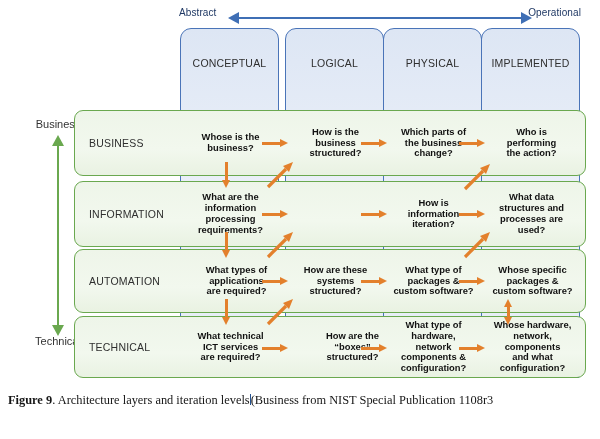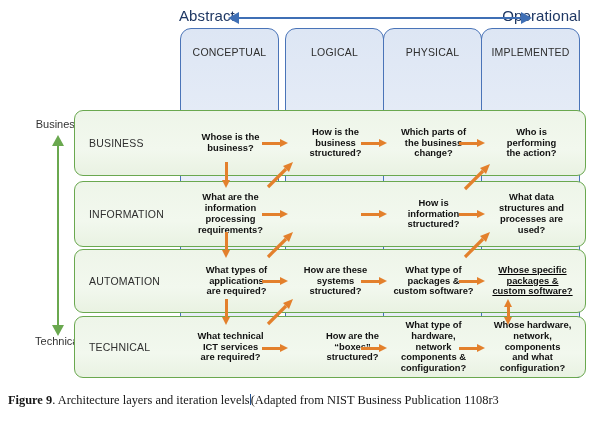--- a/index.html
+++ b/index.html
@@ -15,21 +15,21 @@
   #figure{
     position:absolute;left:0;top:0;width:600px;height:385px;
   }
 
   
   .top-axis{
     position:absolute; left:180px; top:6px; width:400px; height:20px;
   }
   .top-axis .lbl{
     position:absolute; top:1px;
-    font-size:15px; color:#1f3864; letter-spacing:.1px; white-space:nowrap;text-align:right;
+    font-size:10px; color:#1f3864; letter-spacing:.1px; white-space:nowrap;text-align:right;
   }
   .top-axis .lbl.left{ left:-1px; }
   .top-axis .lbl.right{ right:-1px; }
   .top-axis .bar{
     position:absolute; left:58px; right:58px; top:11px; height:2px;
     background:#3f6fb5;
   }
   .top-axis .head{
     position:absolute; top:6px; width:0;height:0;
     border-top:6px solid transparent; border-bottom:6px solid transparent;
@@ -61,21 +61,21 @@
   
   .col{
     position:absolute; top:28px; height:350px;
     background:linear-gradient(to bottom,#dde6f4,#eef2fa 55%,#e4ebf7);
     border:1.4px solid #4a74b8;
     border-radius:11px 11px 2px 2px;
     box-sizing:border-box;
     z-index:1;
   }
   .col .col-title{
-    position:absolute; left:0; right:0; top:17px;
+    position:absolute; left:0; right:0; top:28px;
     text-align:center; font-size:10.5px; color:#2f2f2f;
     letter-spacing:.2px; white-space:nowrap;
   }
 
   
   .row{
     position:absolute; left:74px; width:512px;
     background:linear-gradient(to bottom,#eef5e9,#f2f8ee 60%,#e9f2e2);
     border:1.4px solid #6aa84f;
     border-radius:9px;
@@ -209,21 +209,21 @@
     <div class="row-title">INFORMATION</div>
     <div class="cell" style="left:106px;width:99px;">
         <span class="q">What are the
 information
 processing
 requirements?</span>
       </div>
     <div class="cell" style="left:309px;width:99px;">
         <span class="q">How is
 information
-structured?</span>
+iteration?</span>
       </div>
     <div class="cell" style="left:407px;width:99px;justify-content:center;">
         <span class="q">What data
 structures and
 processes are
 used?</span>
       </div>
   </div>
 
   <div class="row" style="top:249px;height:64px;">
@@ -236,21 +236,21 @@
     <div class="cell" style="left:211px;width:99px;">
         <span class="q">How are these
 systems
 structured?</span>
       </div>
     <div class="cell" style="left:309px;width:99px;">
         <span class="q">What type of
 packages &amp;
 custom software?</span>
       </div>
-    <div class="cell" style="left:407px;width:101px;text-decoration:underline;">
+    <div class="cell" style="left:407px;width:101px;">
         <span class="q">Whose specific
 packages &amp;
 custom software?</span>
       </div>
   </div>
 
   <div class="row" style="top:316px;height:62px;">
     <div class="row-title">TECHNICAL</div>
     <div class="cell" style="left:106px;width:99px;">
         <span class="q">What technical
@@ -377,14 +377,14 @@
   <div class="ar d" style="left:462px;top:162px;">
     <svg width="30" height="30" viewBox="0 0 30 30">
       <line x1="3" y1="27" x2="21" y2="9" stroke="#e3802c" stroke-width="3.2"></line>
       <polygon points="28,2 18,6 24,12" fill="#e3802c"></polygon>
     </svg>
   </div>
 
 </div>
 
 <div id="caption">
-  <div class="l1"><b>Figure 9</b><span>. Architecture layers and iteration levels</span><span class="caret"></span><span>(Adapted from NIST Business Publication 1108r3</span></div>
+  <div class="l1"><b>Figure 9</b><span>. Architecture layers and iteration levels</span><span class="caret"></span><span>(Business from NIST Special Publication 1108r3</span></div>
 </div>
 
 </body></html>

